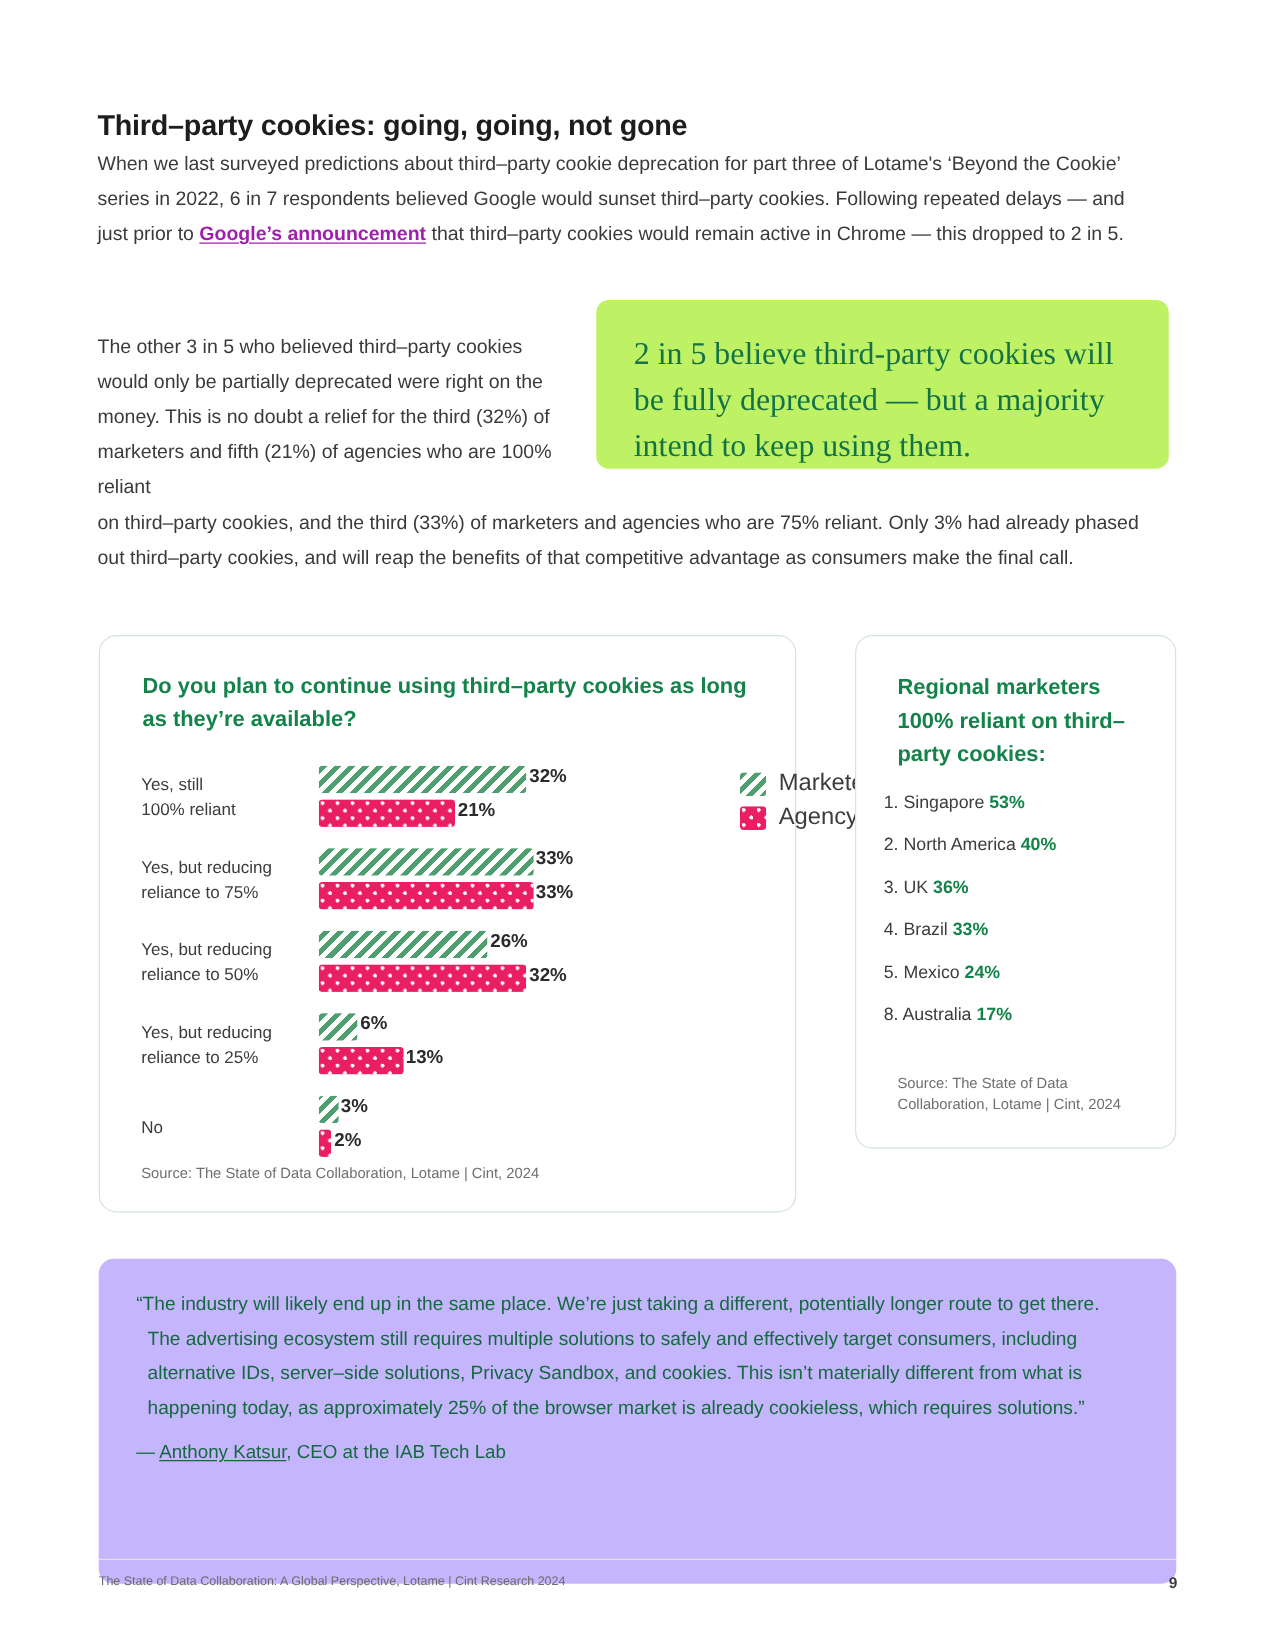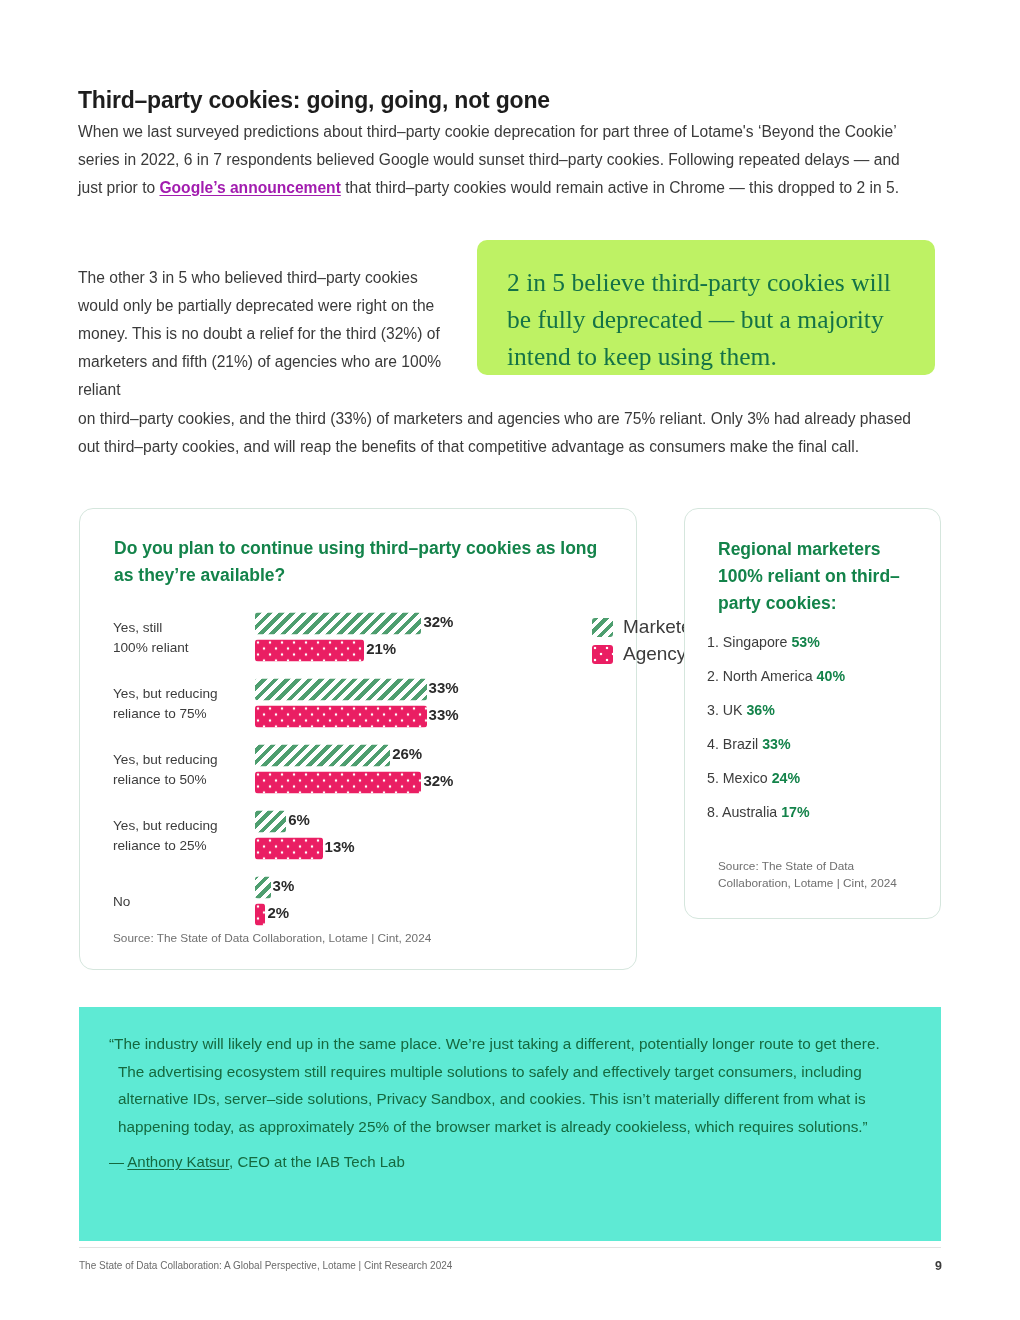--- a/index.html
+++ b/index.html
@@ -249,23 +249,23 @@
     font-weight: bold;
     color: #13834a;
   }
 
   
   #quote-block {
     position: absolute;
     left: 79px;
     top: 1007px;
     width: 862px;
-    height: 234px;
-    background: #5eead4;
-    border-radius: 0;
+    height: 260px;
+    background: #c4b5fd;
+    border-radius: 12px;
     box-sizing: border-box;
     padding: 23px 34px 0 30px;
   }
   .quote-text {
     font-size: 15.3px;
     line-height: 27.6px;
     color: #15693f;
     text-indent: -9px;
     padding-left: 9px;
   }

